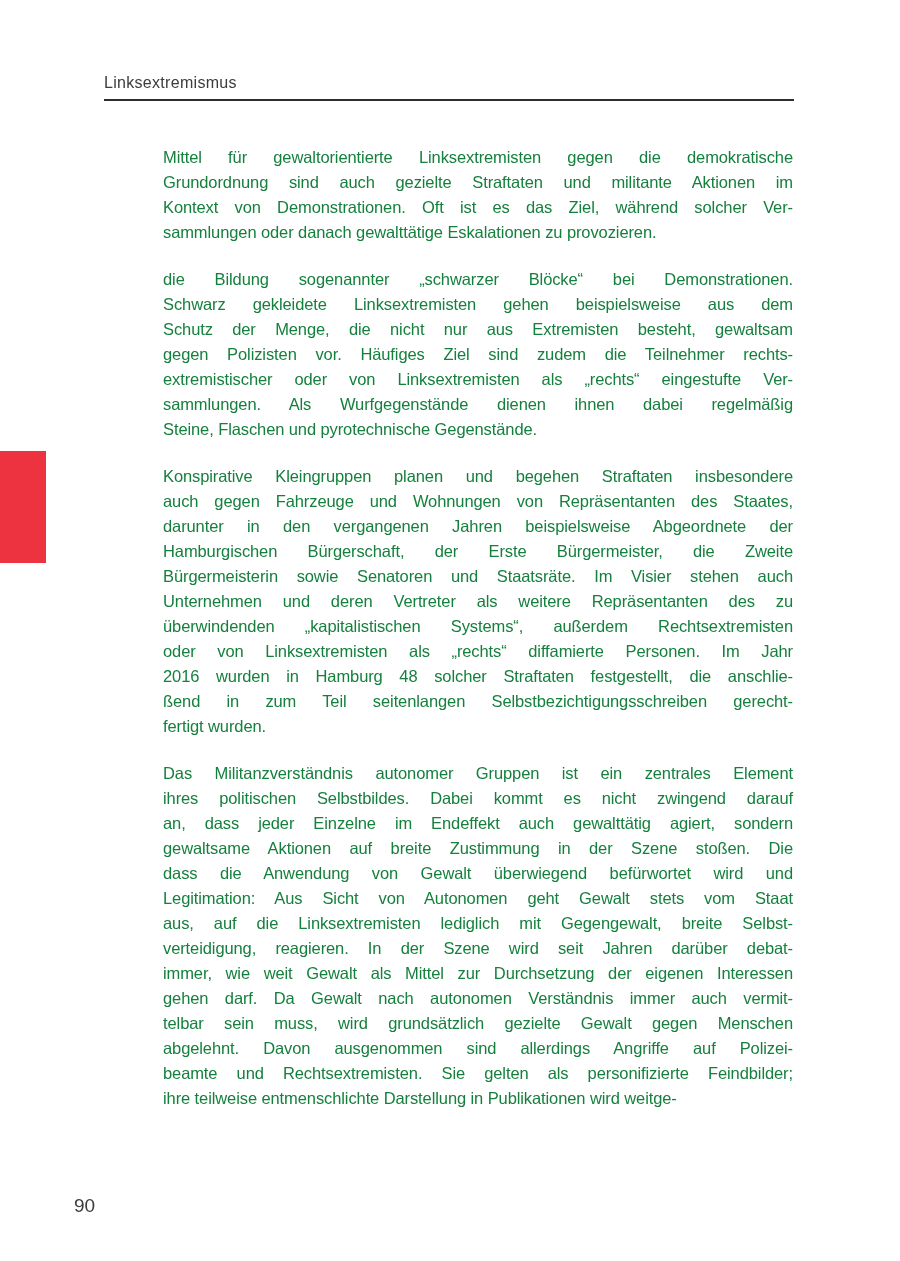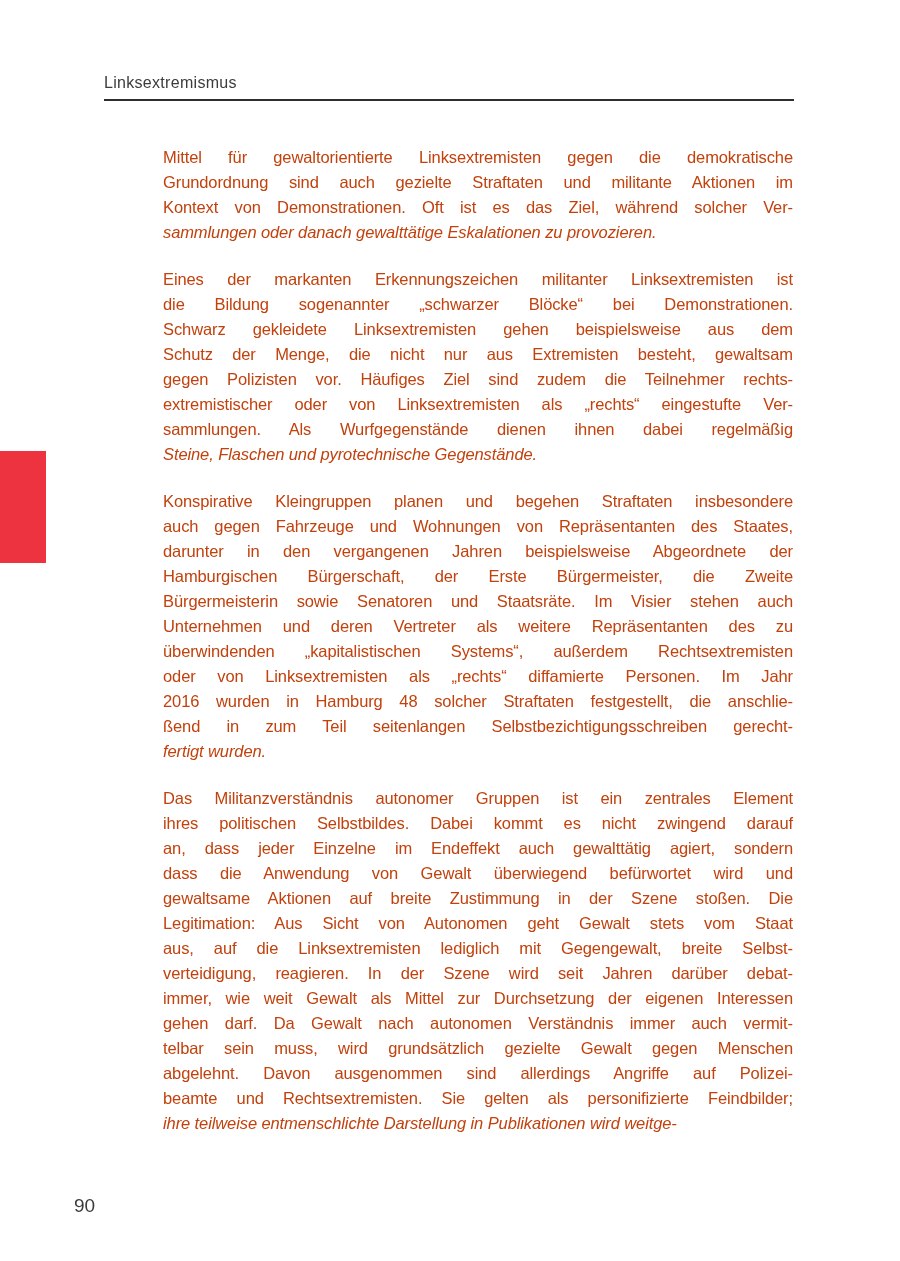--- a/index.html
+++ b/index.html
@@ -41,36 +41,35 @@
     height: 112px;
   }
   .body-text {
     position: absolute;
     left: 163px;
     top: 145px;
     width: 630px;
     font-size: 16.5px;
     line-height: 25px;
     letter-spacing: -0.1px;
-    color: #c2410c;
+    color: #15803d;
   }
   .paragraph {
     margin: 0 0 22px 0;
   }
   .paragraph:last-child {
     margin-bottom: 12px;
   }
   .line {
     text-align: justify;
     text-align-last: justify;
     white-space: normal;
   }
   .line.last {
     text-align-last: left;
-    font-style: italic;
   }
   .page-number {
     position: absolute;
     left: 74px;
     top: 1182px;
     font-size: 19px;
     line-height: 22px;
     color: #3c3c3c;
     margin-top: 13px;
   }
@@ -87,21 +86,20 @@
   <div class="chapter-tab" style="background: rgb(238, 51, 64);"></div>
 
   <main class="body-text">
       <div class="paragraph">
         <div class="line">Mittel für gewaltorientierte Linksextremisten gegen die demokratische</div>
         <div class="line">Grundordnung sind auch gezielte Straftaten und militante Aktionen im</div>
         <div class="line">Kontext von Demonstrationen. Oft ist es das Ziel, während solcher Ver-</div>
         <div class="line last">sammlungen oder danach gewalttätige Eskalationen zu provozieren.</div>
       </div>
       <div class="paragraph">
-        <div class="line">Eines der markanten Erkennungszeichen militanter Linksextremisten ist</div>
         <div class="line">die Bildung sogenannter „schwarzer Blöcke“ bei Demonstrationen.</div>
         <div class="line">Schwarz gekleidete Linksextremisten gehen beispielsweise aus dem</div>
         <div class="line">Schutz der Menge, die nicht nur aus Extremisten besteht, gewaltsam</div>
         <div class="line">gegen Polizisten vor. Häufiges Ziel sind zudem die Teilnehmer rechts-</div>
         <div class="line">extremistischer oder von Linksextremisten als „rechts“ eingestufte Ver-</div>
         <div class="line">sammlungen. Als Wurfgegenstände dienen ihnen dabei regelmäßig</div>
         <div class="line last">Steine, Flaschen und pyrotechnische Gegenstände.</div>
       </div>
       <div class="paragraph">
         <div class="line">Konspirative Kleingruppen planen und begehen Straftaten insbesondere</div>
@@ -113,22 +111,22 @@
         <div class="line">überwindenden „kapitalistischen Systems“, außerdem Rechtsextremisten</div>
         <div class="line">oder von Linksextremisten als „rechts“ diffamierte Personen. Im Jahr</div>
         <div class="line">2016 wurden in Hamburg 48 solcher Straftaten festgestellt, die anschlie-</div>
         <div class="line">ßend in zum Teil seitenlangen Selbstbezichtigungsschreiben gerecht-</div>
         <div class="line last">fertigt wurden.</div>
       </div>
       <div class="paragraph">
         <div class="line">Das Militanzverständnis autonomer Gruppen ist ein zentrales Element</div>
         <div class="line">ihres politischen Selbstbildes. Dabei kommt es nicht zwingend darauf</div>
         <div class="line">an, dass jeder Einzelne im Endeffekt auch gewalttätig agiert, sondern</div>
+        <div class="line">gewaltsame Aktionen auf breite Zustimmung in der Szene stoßen. Die</div>
         <div class="line">dass die Anwendung von Gewalt überwiegend befürwortet wird und</div>
-        <div class="line">gewaltsame Aktionen auf breite Zustimmung in der Szene stoßen. Die</div>
         <div class="line">Legitimation: Aus Sicht von Autonomen geht Gewalt stets vom Staat</div>
         <div class="line">aus, auf die Linksextremisten lediglich mit Gegengewalt, breite Selbst-</div>
         <div class="line">verteidigung, reagieren. In der Szene wird seit Jahren darüber debat-</div>
         <div class="line">immer, wie weit Gewalt als Mittel zur Durchsetzung der eigenen Interessen</div>
         <div class="line">gehen darf. Da Gewalt nach autonomen Verständnis immer auch vermit-</div>
         <div class="line">telbar sein muss, wird grundsätzlich gezielte Gewalt gegen Menschen</div>
         <div class="line">abgelehnt. Davon ausgenommen sind allerdings Angriffe auf Polizei-</div>
         <div class="line">beamte und Rechtsextremisten. Sie gelten als personifizierte Feindbilder;</div>
         <div class="line last">ihre teilweise entmenschlichte Darstellung in Publikationen wird weitge-</div>
       </div>

